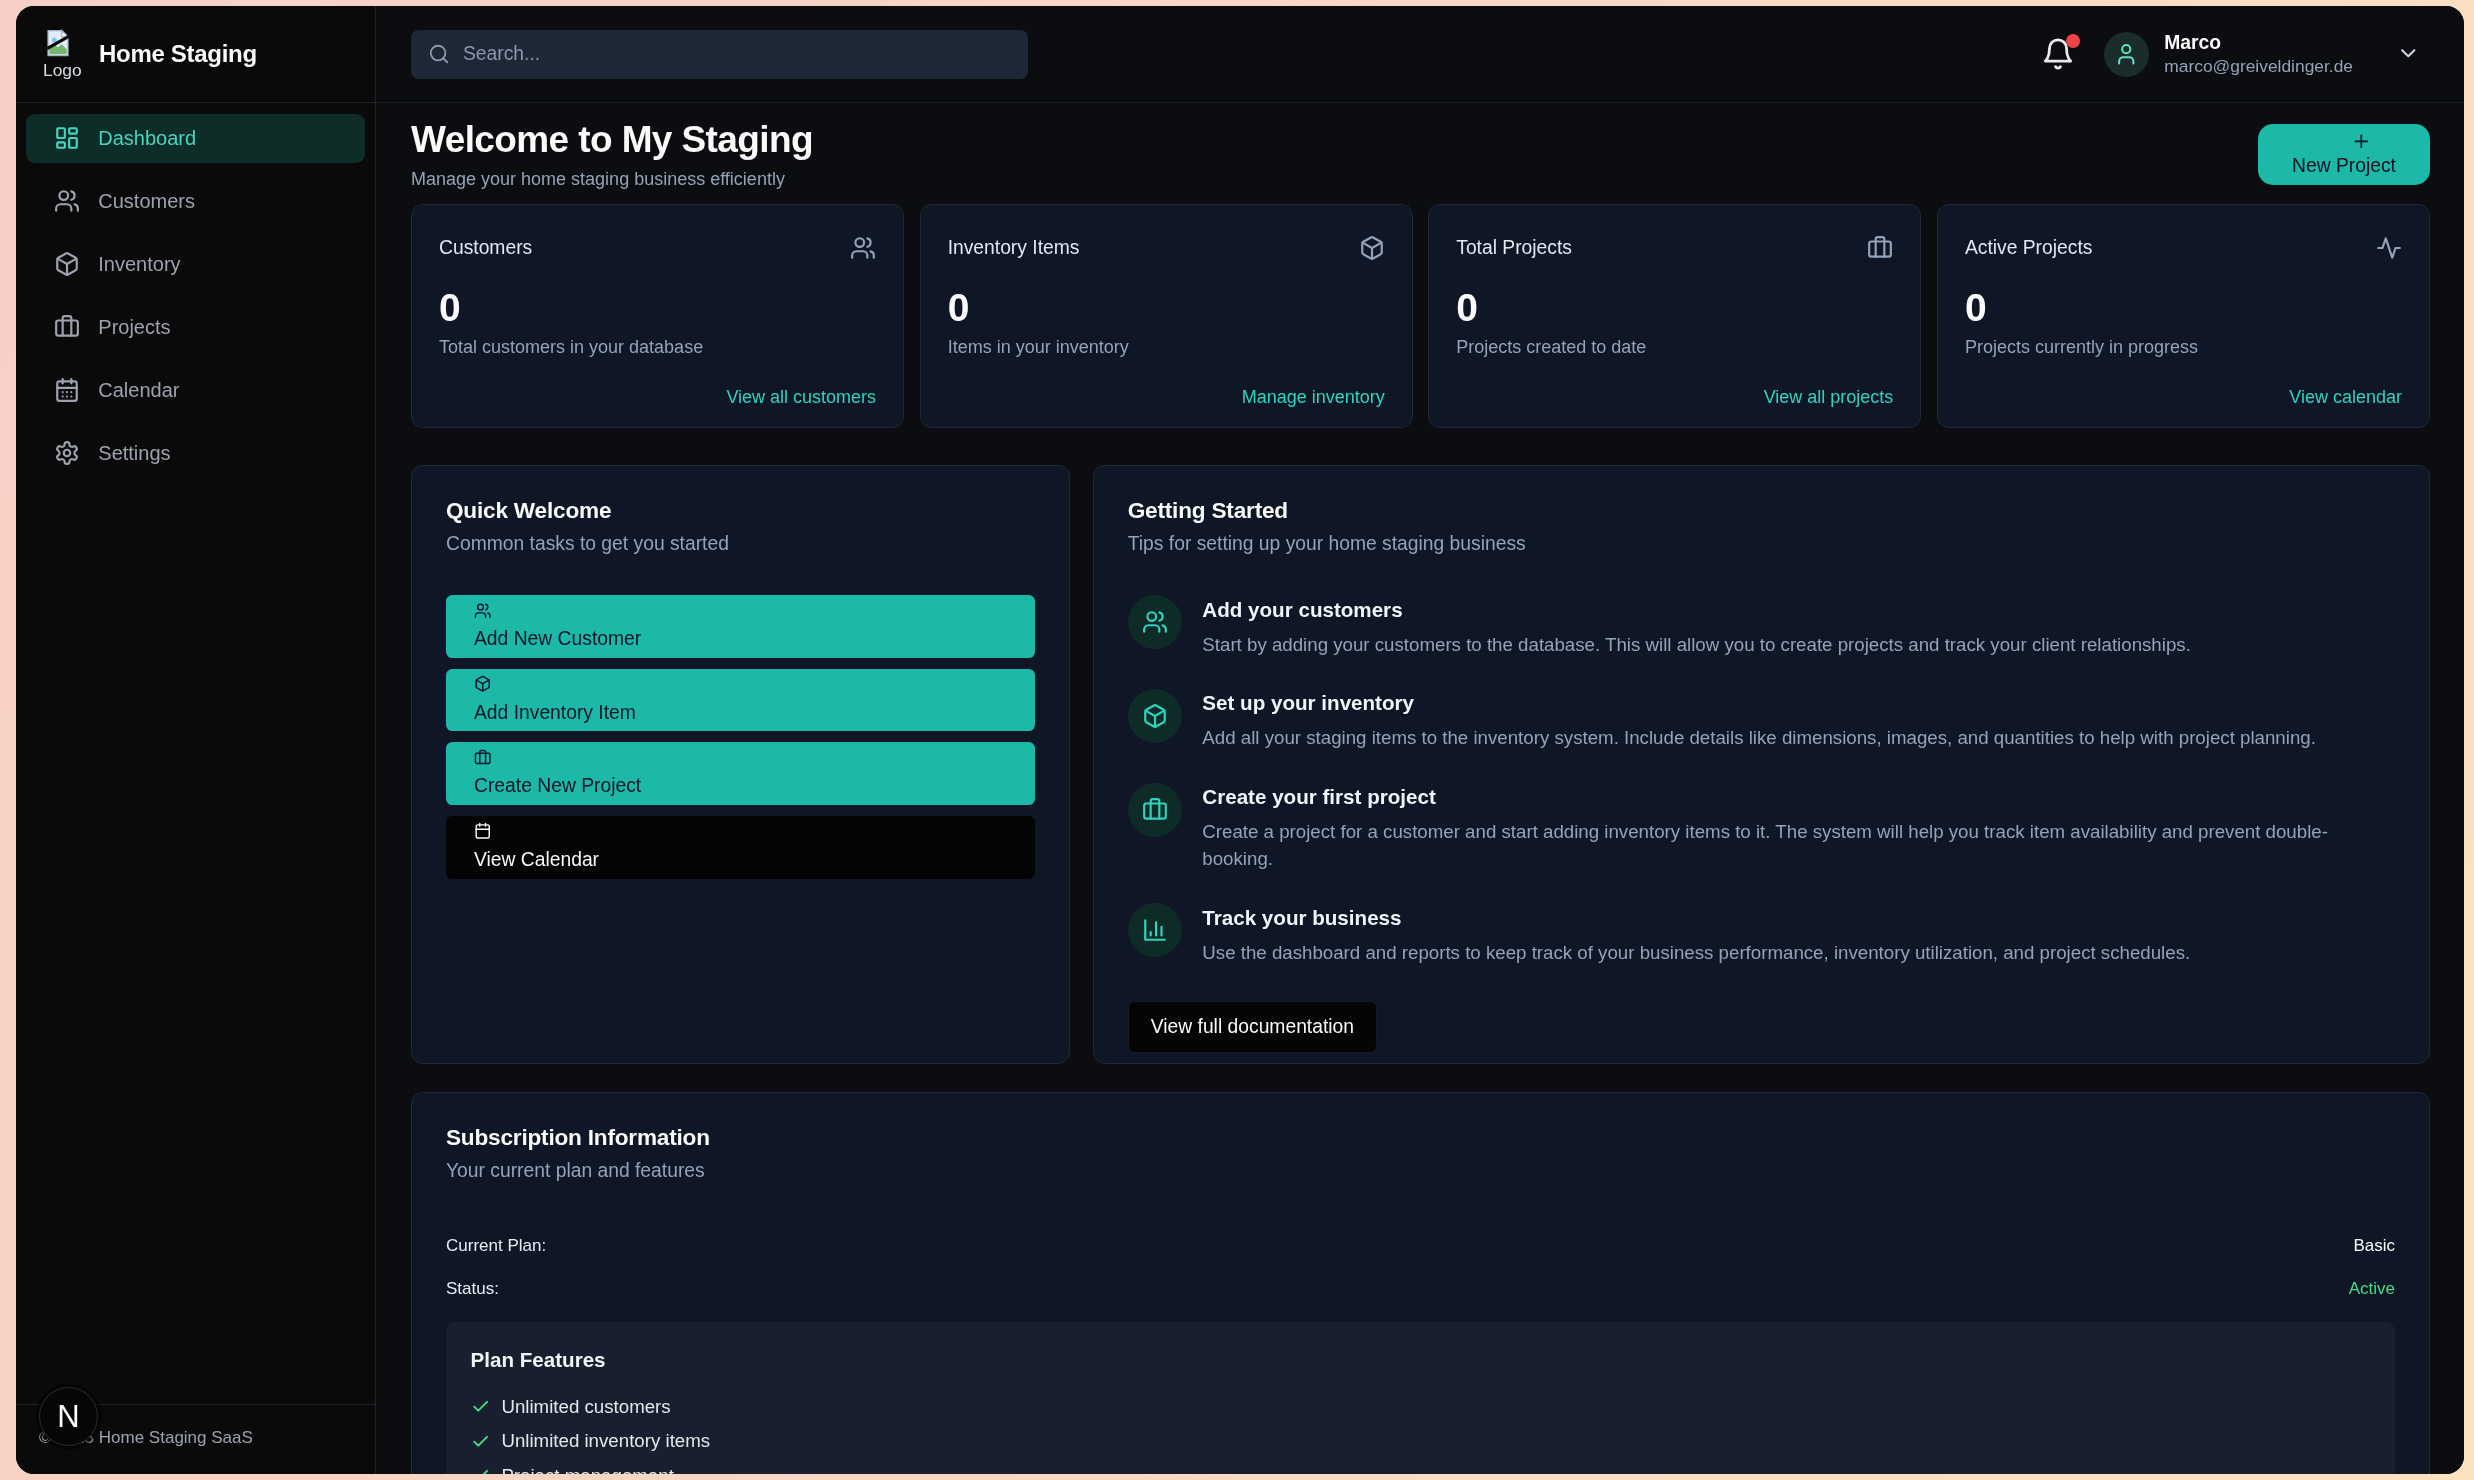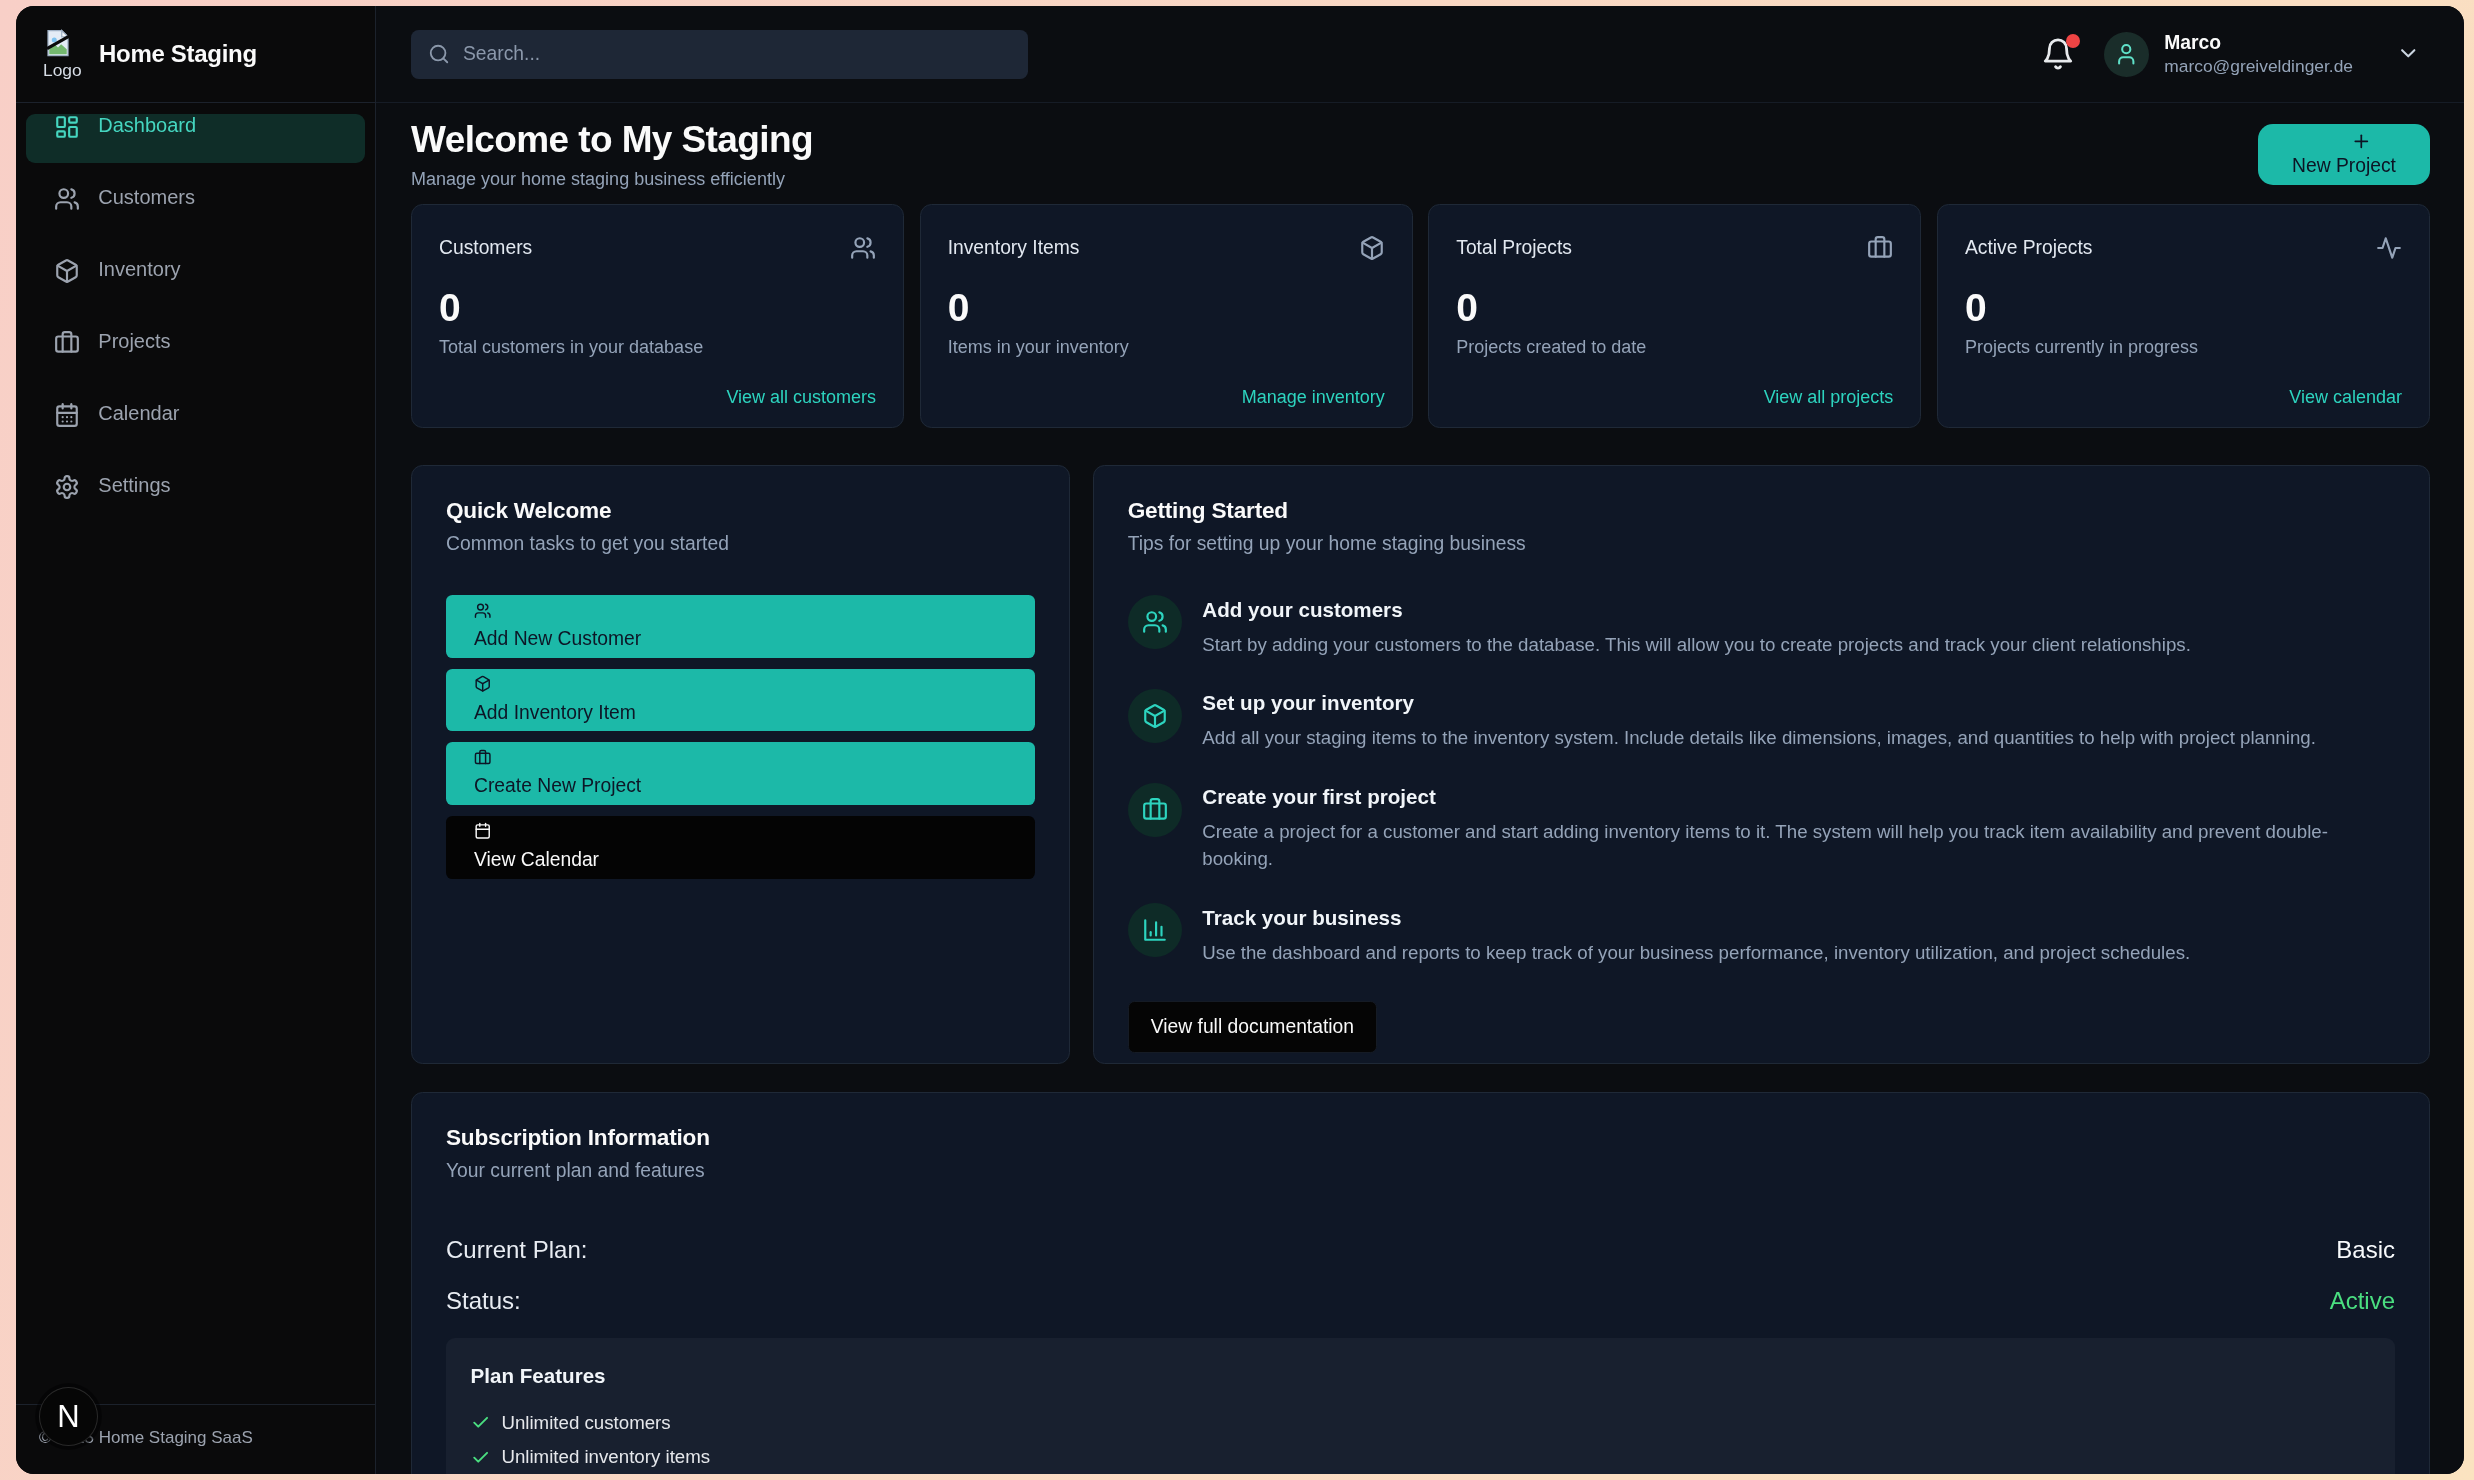--- a/index.html
+++ b/index.html
@@ -12,21 +12,21 @@
   
   .sidebar { width:360px; flex:0 0 360px; background:#0a0a0b; border-right:1.3px solid #1c222c;
              display:flex; flex-direction:column; }
   .sb-header { height:97px; flex:0 0 97px; border-bottom:1.3px solid #1c222c;
                display:flex; align-items:center; gap:17px; padding:0 19.3px 0 27px; }
   .logo-broken { width:39px; overflow:hidden; display:flex; flex-direction:column; align-items:flex-start; }
   .logo-broken svg { width:30px; height:30px; }
   .logo-alt { font-size:17.4px; color:#d7dde6; white-space:nowrap; margin-top:1.3px; }
   .app-title { font-size:24px; font-weight:700; color:#fafafa; letter-spacing:-0.3px; white-space:nowrap; }
   .nav { padding:10.3px 10.3px 0 10.3px; display:flex; flex-direction:column; }
-  .nav-item { height:49px; margin-bottom:23px; border-radius:9px; display:flex; align-items:flex-start;
+  .nav-item { height:49px; margin-bottom:14px; border-radius:9px; display:flex; align-items:center;
               gap:18px; padding:0 0 0 28px; color:#9ca3af; font-size:20px; cursor:pointer; background:transparent; border:none; text-align:left; }
   .nav-item svg { width:26px; height:26px; flex:0 0 26px; }
   .nav-item.active { background:#0f2d28; color:#45d6c0; }
   .sb-footer { margin-top:auto; border-top:1.3px solid #1c222c; padding:23px 13px 26px 23px;
                font-size:17px; color:#9ca3af; }
 
   
   .main { flex:1; display:flex; flex-direction:column; min-width:0; background:#0b0d11; }
   .topbar { height:97px; flex:0 0 97px; border-bottom:1.3px solid #161c26; display:flex;
             align-items:center; justify-content:space-between; padding:0 44px 0 35px; }
@@ -91,21 +91,21 @@
   .tip-ic { width:54px; height:54px; flex:0 0 54px; border-radius:50%; background:#0e2b27;
             display:flex; align-items:center; justify-content:center; }
   .tip-ic svg { width:26px; height:26px; color:#2dd4bf; }
   .tip-title { font-size:20.6px; font-weight:600; color:#f1f5f9; margin-top:2.6px; }
   .tip-desc { margin-top:9px; font-size:18.7px; color:#94a3b8; line-height:1.45; }
   .btn-doc { margin-top:35px; background:#050505; border:1.3px solid #151b25; border-radius:6.4px;
              color:#fafafa; font-size:19.3px; padding:14px 22px; cursor:pointer; font-family:inherit; }
 
   .subscription { margin-top:28px; height:490px; }
   .sub-rows { margin-top:54px; }
-  .sub-row { display:flex; justify-content:space-between; align-items:center; font-size:24px; }
+  .sub-row { display:flex; justify-content:space-between; align-items:center; font-size:17px; }
   .sub-row + .sub-row { margin-top:23px; }
   .sub-label { color:#e8ecf2; }
   .sub-value { color:#f8fafc; }
   .sub-value.green { color:#4ade80; }
   .features-box { margin-top:23px; background:#18202f; border-radius:9px; padding:26px 24.5px; }
   .features-title { font-size:20.6px; font-weight:600; color:#f1f5f9; }
   .features-list { margin-top:23px; display:flex; flex-direction:column; gap:11.6px; }
   .feature { display:flex; align-items:center; gap:11.6px; height:23px; }
   .feature svg { width:19.3px; height:19.3px; color:#4ade80; flex:0 0 19.3px; }
   .feature-label { font-size:18.7px; color:#e5e7eb; }

